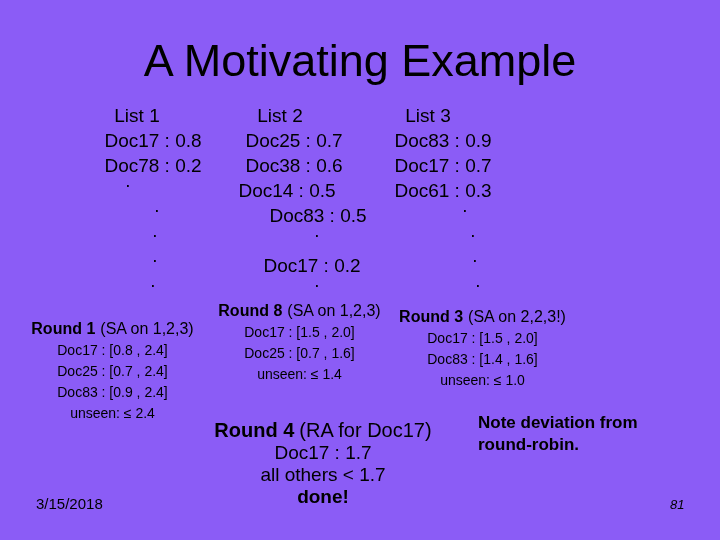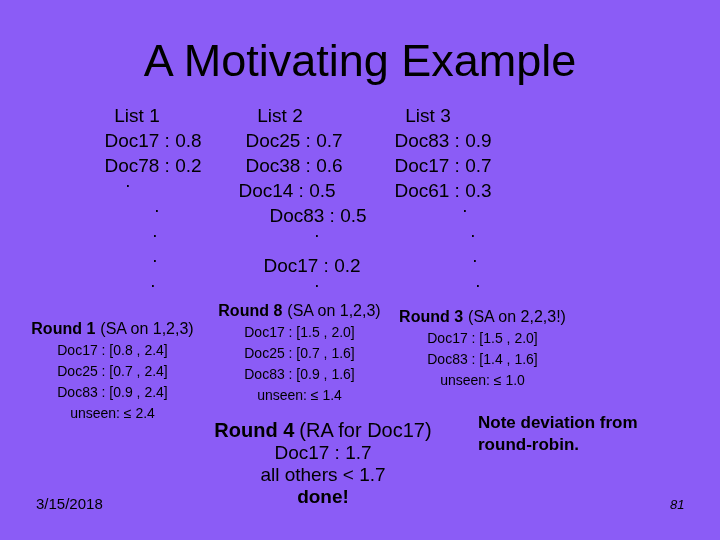--- a/index.html
+++ b/index.html
@@ -110,21 +110,20 @@
     <div class="rline">Doc83 : [0.9 , 2.4]</div>
     <div class="rline">unseen: ≤ 2.4</div>
   </div>
 
   <div class="round r2">
     <div class="rhdr">
       <span class="rname">Round 8</span><span class="rmethod">(SA on 1,2,3)</span>
     </div>
     <div class="rline">Doc17 : [1.5 , 2.0]</div>
     <div class="rline">Doc25 : [0.7 , 1.6]</div>
-    <div class="rline">Doc83 : [0.9 , 1.6]</div>
     <div class="rline">unseen: ≤ 1.4</div>
   </div>
 
   <div class="round r3">
     <div class="rhdr">
       <span class="rname">Round 3</span><span class="rmethod">(SA on 2,2,3!)</span>
     </div>
     <div class="rline">Doc17 : [1.5 , 2.0]</div>
     <div class="rline">Doc83 : [1.4 , 1.6]</div>
     <div class="rline">unseen: ≤ 1.0</div>

